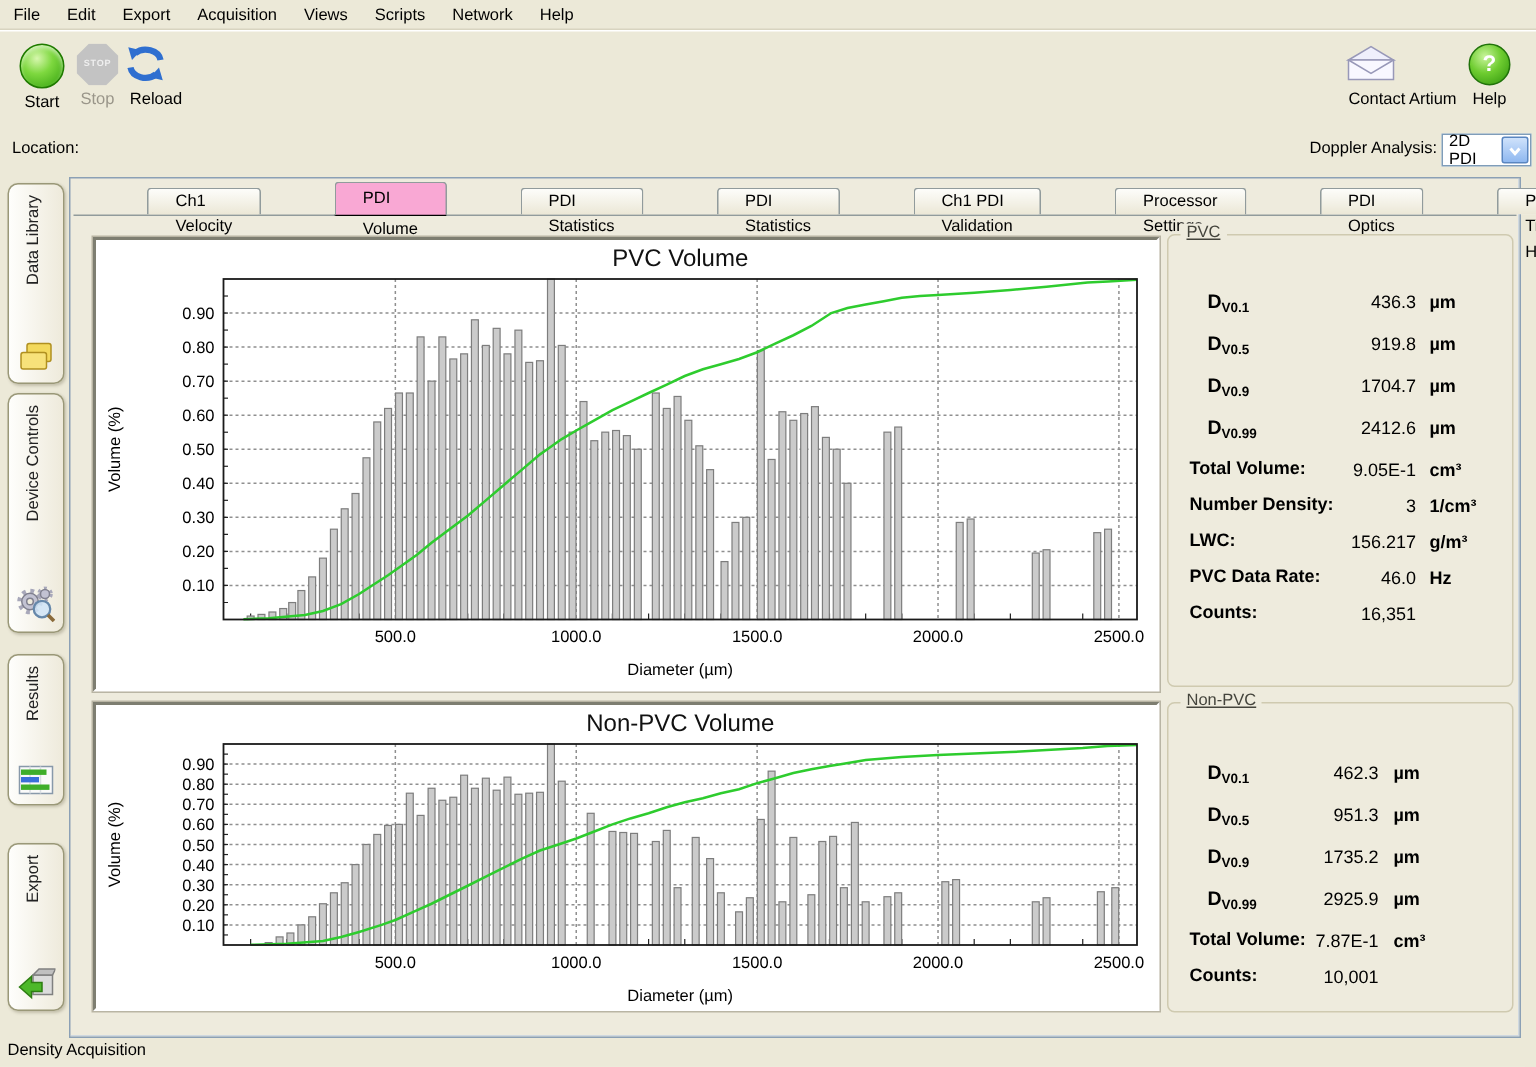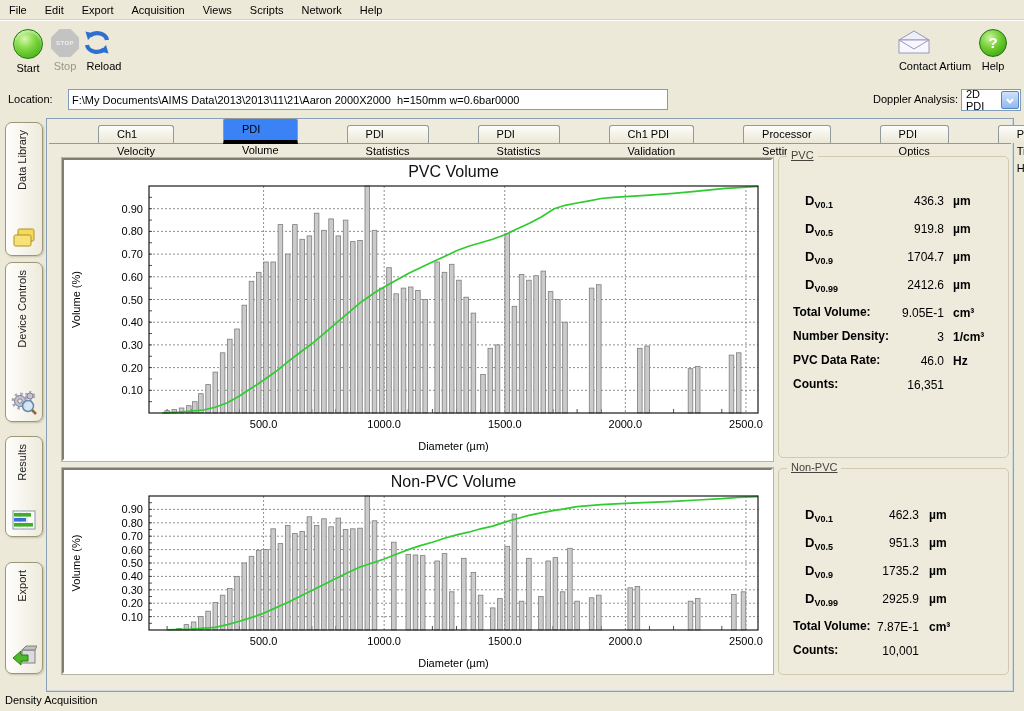--- a/index.html
+++ b/index.html
@@ -48,21 +48,21 @@
      font-size:11px;color:#222;white-space:nowrap;}
   .side-icon{position:absolute;bottom:6px;left:50%;transform:translateX(-50%);}
 
   
   #mainpanel{position:absolute;left:46px;top:118px;width:966px;height:572px;
      border:1px solid #8ba0b5;background:#eeebdd;box-shadow:inset -1px -1px 0 #cfd8e0;}
   #tabstrip{position:absolute;left:2px;top:2px;right:2px;height:22px;display:flex;align-items:flex-end;
      border-bottom:1px solid #919b9c;padding-left:1px;}
   .tab{height:17px;line-height:17px;padding:0 18px;margin-right:1px;border:1px solid #919b9c;border-bottom:none;
      border-radius:3px 3px 0 0;background:linear-gradient(#fdfdfa,#ebe7d6);position:relative;cursor:default;margin-left:48px;}
-  .tab.active{height:21px;line-height:21px;background:#3b82f6;margin-bottom:-1px;border-bottom:4px solid #000000;z-index:2;}
+  .tab.active{height:21px;line-height:21px;background:#f9a8d4;margin-bottom:-1px;border-bottom:1px solid #000000;z-index:2;}
 
   .chart-panel{position:absolute;left:15px;width:707px;background:#fff;
      border-top:2px solid #7e7e71;border-left:2px solid #7e7e71;border-right:2px solid #fff;border-bottom:2px solid #fff;
      outline:1px solid #b9b5a4;}
   #chart1-panel{top:39px;height:299px;}
   #chart2-panel{top:349px;height:202px;}
   svg{display:block;font-family:"Liberation Sans","DejaVu Sans",sans-serif;}
 
   
   .groupbox{position:absolute;left:731px;width:229px;border:1px solid #cfcab0;border-radius:5px;}
@@ -131,21 +131,20 @@
       </svg>
     </div>
     <div class="tlabel">Contact Artium</div>
   </div>
   <div class="tool-btn" id="btn-help">
     <div class="help-circle"><span>?</span></div>
     <div class="tlabel">Help</div>
   </div>
 
   <span id="loc-label">Location:</span>
-  <input id="loc-input" readonly="" value="F:\My Documents\AIMS Data\2013\2013\11\21\Aaron 2000X2000  h=150mm w=0.6bar0000" style="">
   <span id="doppler-label">Doppler Analysis:</span>
   <div id="doppler-select">
     <span class="dval">2D PDI</span>
     <span class="dd-btn">
       <svg width="10" height="9" viewBox="0 0 10 9">
           <polyline points="2,3 5,6.5 8,3" fill="none" stroke="#fff" stroke-width="2"></polyline>
         </svg>
     </span>
   </div>
 
@@ -511,20 +510,25 @@
             <span class="lbl"><span>Total Volume:</span></span>
             <span class="val">9.05E-1</span>
             <span class="unit">cm³</span>
           </div>
         <div class="srow">
             <span class="lbl"><span>Number Density:</span></span>
             <span class="val">3</span>
             <span class="unit">1/cm³</span>
           </div>
         <div class="srow">
+            <span class="lbl"><span>LWC:</span></span>
+            <span class="val">156.217</span>
+            <span class="unit">g/m³</span>
+          </div>
+        <div class="srow">
             <span class="lbl"><span>PVC Data Rate:</span></span>
             <span class="val">46.0</span>
             <span class="unit">Hz</span>
           </div>
         <div class="srow">
             <span class="lbl"><span>Counts:</span></span>
             <span class="val">16,351</span>
             <span class="unit"></span>
           </div>
       </div>

